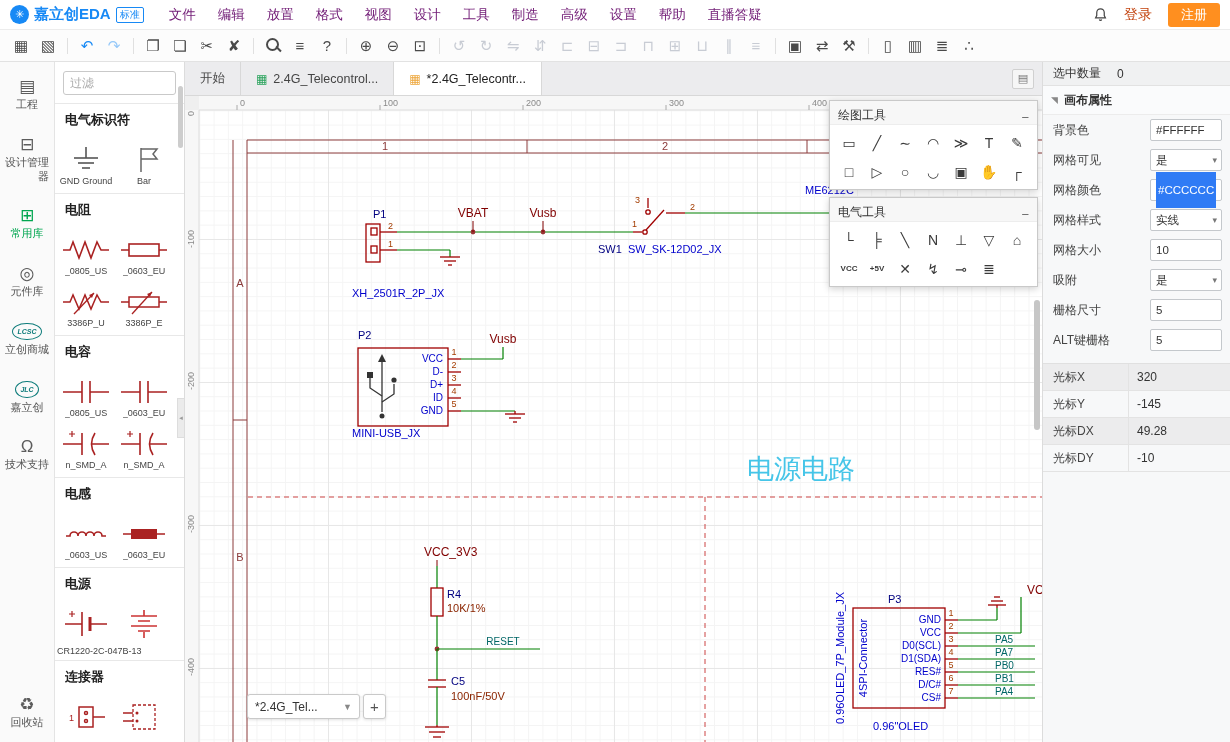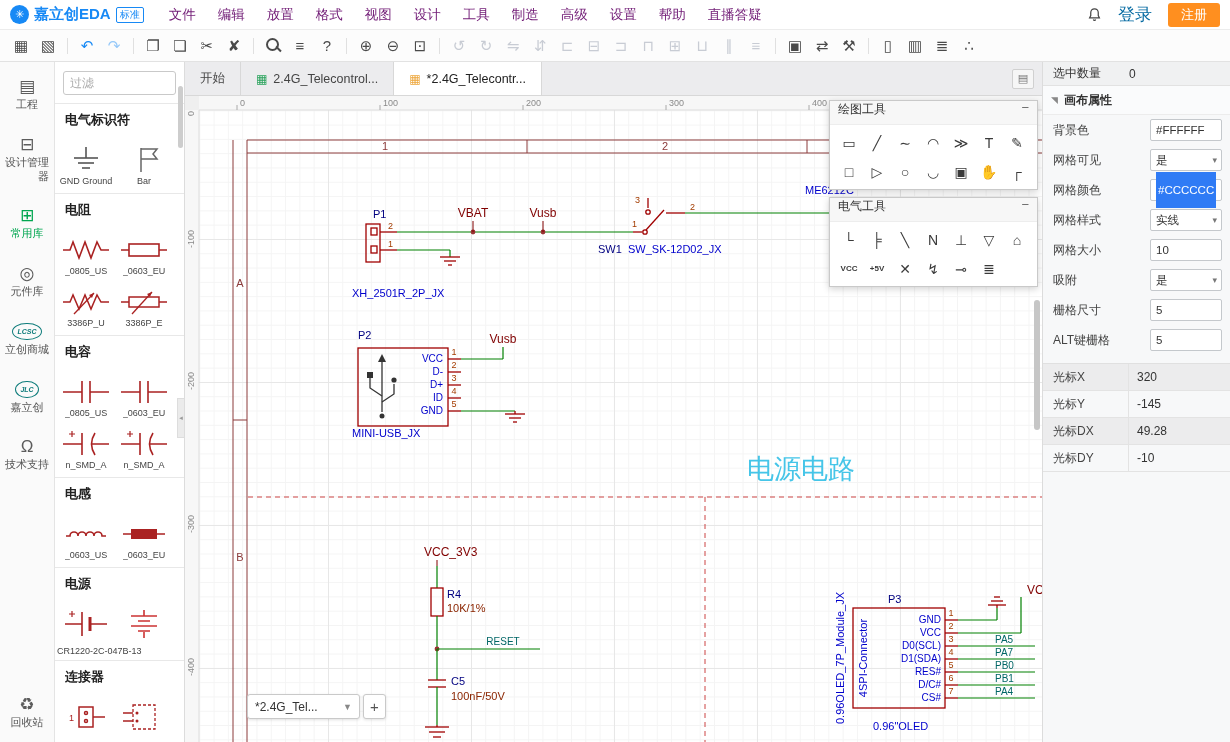--- a/index.html
+++ b/index.html
@@ -9,21 +9,21 @@
 
 .menubar{position:absolute;top:0;left:0;right:0;height:30px;background:#fff;border-bottom:1px solid #ececec;
   display:flex;align-items:center;padding:0 10px;z-index:60}
 .logo{display:flex;align-items:center;gap:5px;margin-right:14px}
 .logo-mark{width:19px;height:19px;border-radius:50%;background:#1789f5;color:#fff;display:flex;align-items:center;justify-content:center;font-size:11px}
 .logo-text{color:#1789f5;font-weight:bold;font-size:15px}
 .logo-badge{border:1px solid #1789f5;color:#1789f5;font-size:10px;padding:0 3px;border-radius:2px;line-height:14px}
 .menu-items{display:flex}
 .menu-item{padding:0 11px;font-size:13.5px;color:#701a75;line-height:30px;cursor:pointer;white-space:nowrap}
 .menubar-right{margin-left:auto;display:flex;align-items:center;gap:16px}
-.login{font-size:17px;color:#0369a1;cursor:pointer}
+.login{font-size:14px;color:#c2410c;cursor:pointer}
 .register{background:#ff8f1f;color:#fff;padding:3px 13px;border-radius:3px;font-size:13px;cursor:pointer}
 
 
 .toolbar{position:absolute;top:30px;left:0;right:0;height:32px;background:#fcfcfc;border-bottom:1px solid #e2e2e2;
   display:flex;align-items:center;padding:0 8px;gap:1px;z-index:55}
 .tool{width:26px;height:24px;display:flex;align-items:center;justify-content:center;font-size:15px;color:#4a4a4a;cursor:pointer;position:relative}
 .tool.sep{width:1px;height:16px;background:#e0e0e0;margin:0 5px;cursor:default}
 .tool.dis{color:#c8ccd4}
 .tool.blu{color:#1789f5}
 .tool.dim{opacity:.45}
@@ -90,38 +90,38 @@
 .net{fill:#800000;font-size:12px}
 .pnum{fill:#a33c00;font-size:9px}
 .pin{fill:#0000cc;font-size:10px}
 .nlab{fill:#006666;font-size:10px}
 .val{fill:#8b2500;font-size:11px}
 .junc{fill:#993333}
 .title-cn{fill:#45c5e8;font-size:27px}
 
 
 .fpanel{position:absolute;width:209px;background:#fff;border:1px solid #c9c9c9;box-shadow:0 2px 7px rgba(0,0,0,.18);z-index:20}
-.fpanel-h{height:24px;display:flex;align-items:flex-start;padding:0 8px;font-size:12px;color:#333;border-bottom:1px solid #ededed;background:#f7f7f7}
+.fpanel-h{height:24px;display:flex;align-items:flex-end;padding:0 8px;font-size:12px;color:#333;border-bottom:1px solid #ededed;background:#f7f7f7}
 .fpanel-min{margin-left:auto;cursor:pointer;color:#666;font-size:13px;line-height:1}
 .ftools{display:flex;flex-wrap:wrap;padding:3px 5px}
 .ftool{width:28px;height:29px;display:flex;align-items:center;justify-content:center;font-size:14px;color:#3a3a3a;cursor:pointer}
 .ftool.txt{font-size:8px;font-weight:bold}
 #panel-drawing{left:644px;top:4px}
 #panel-electrical{left:644px;top:101px}
 
 .sheet-tab{position:absolute;left:62px;top:598px;width:113px;height:25px;background:#fff;border:1px solid #c9c9c9;border-radius:3px;
   display:flex;align-items:center;gap:4px;padding:0 7px;font-size:12px;color:#333;box-shadow:0 1px 3px rgba(0,0,0,.12);z-index:15;cursor:pointer}
 .sheet-tab .chev{margin-left:auto;color:#888;font-size:9px}
 .sheet-add{position:absolute;left:178px;top:598px;width:23px;height:25px;background:#fff;border:1px solid #c9c9c9;border-radius:3px;
   display:flex;align-items:center;justify-content:center;font-size:15px;color:#555;box-shadow:0 1px 3px rgba(0,0,0,.12);z-index:15;cursor:pointer}
 .canvas-vscroll{position:absolute;right:2px;top:204px;width:6px;height:130px;background:#c6c6c6;border-radius:3px;z-index:15;cursor:pointer}
 
 
 .inspector{position:absolute;top:62px;right:0;width:188px;bottom:0;background:#f7f8f9;border-left:1px solid #dcdcdc;font-size:12px;z-index:40}
-.insp-count{height:24px;display:flex;align-items:center;gap:28px;padding:0 10px;background:#f0f1f2;border-bottom:1px solid #e2e2e2;color:#333}
+.insp-count{height:24px;display:flex;align-items:center;gap:16px;padding:0 10px;background:#f0f1f2;border-bottom:1px solid #e2e2e2;color:#333}
 .insp-sec{height:29px;display:flex;align-items:center;gap:6px;padding:0 8px;font-weight:bold;color:#333;border-bottom:1px solid #ececec;background:#fafbfc}
 .insp-sec .tri{color:#888;font-size:9px;font-weight:normal}
 .prop-row{height:30px;display:flex;align-items:center;padding:0 8px 0 10px}
 .prop-lb{flex:1;color:#444;white-space:nowrap}
 .ctl{width:72px;height:22px;background:#fff;border:1px solid #c4c8cc;border-radius:2px;display:flex;align-items:center;
   padding:0 5px;position:relative;font-size:11.5px;color:#333;cursor:pointer}
 .ctl.sel::after{content:"▾";position:absolute;right:4px;color:#777;font-size:9px}
 .ctl .v{white-space:nowrap;overflow:hidden}
 .ctl .v.hl{background:#2f7bf5;color:#fff;padding:12px 2px}
 .cursor-table{margin-top:8px;border-top:1px solid #e0e0e0}

